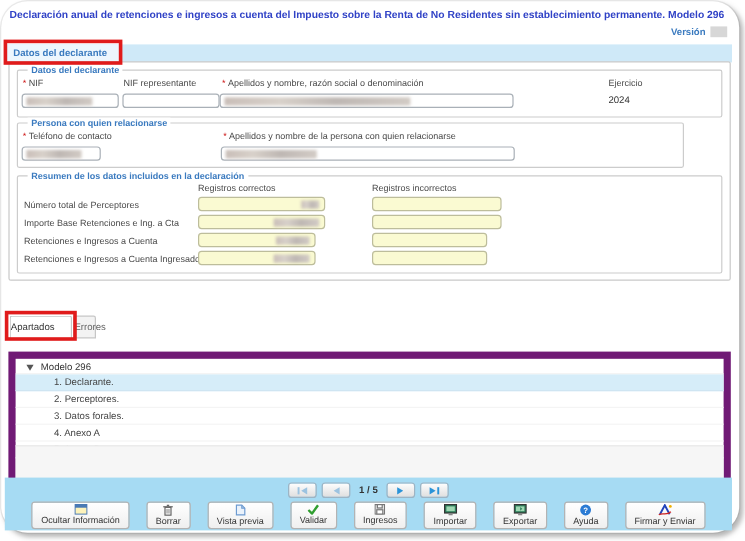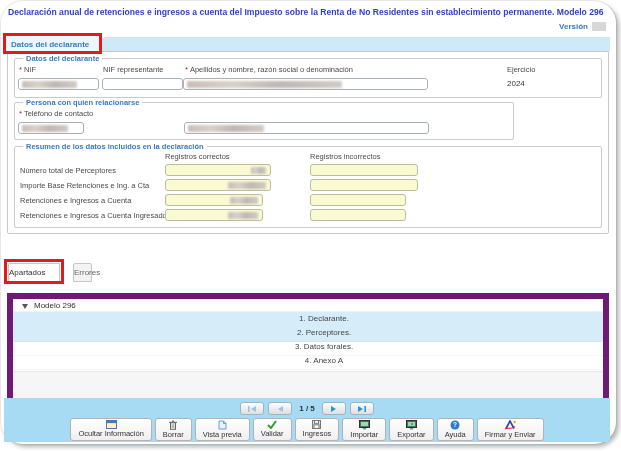--- a/index.html
+++ b/index.html
@@ -19,58 +19,58 @@
              color:#3a7abf; font-size:8px; font-weight:bold; line-height:15px; padding-left:5px; }
 
   .annotation { position:absolute; border:3px solid #e01b1b; background:transparent; z-index:20; }
   .a1 { left:2px; top:32px; width:99px; height:21px; }
   .a2 { left:3px; top:258px; width:60px; height:25px; }
 
   .main-panel { position:absolute; left:6px; top:50px; width:602px; height:183px; background:#fff;
                 border:1px solid #c9c9c9; border-radius:2px; }
   .fs { position:absolute; border:1px solid #ccc; border-radius:2px; background:#fff; }
   .fs1 { left:6px; top:6px;  width:588px; height:40px; }
-  .fs2 { left:6px; top:50px; width:500px; height:38px; }
+  .fs2 { left:6px; top:50px; width:556px; height:38px; }
   .fs3 { left:6px; top:94px; width:588px; height:82px; }
   .legend { position:absolute; top:-5px; left:8px; background:#fff; padding:0 3px;
             font-size:7.5px; font-weight:bold; color:#3a7abf; white-space:nowrap; }
   .lbl { position:absolute; font-size:7.5px; color:#4a4a4a; white-space:nowrap; }
   .req { color:#cc1111; margin-right:2px; }
   .inp { position:absolute; height:12px; background:#fff; border:1px solid #a9b0b7; border-radius:3px; }
   .inp.yellow { background:#fafad2; border-color:#bdbd9b; }
   .redact { position:absolute; top:2px; height:7px; border-radius:1px; filter:blur(1.2px);
             background:linear-gradient(90deg,#c9beb8 0%,#d8d1ca 30%,#beb7b3 60%,#d2cbc5 100%); }
   .static-val { position:absolute; font-size:8px; color:#333; }
 
   .tab2 { position:absolute; top:262px; height:19px; font-size:8px; line-height:18px;
           border:1px solid #c6c6c6; border-bottom:none; border-radius:2px 2px 0 0; }
   .tab-apartados { left:7px; width:52px; background:#fff; color:#333; z-index:5; }
-  .tab-errores { left:72px; width:19px; background:#f3f3f3; color:#666; border-bottom:1px solid #c6c6c6; }
+  .tab-errores { left:60px; width:19px; background:#f3f3f3; color:#666; border-bottom:1px solid #c6c6c6; }
 
   .tree-panel { position:absolute; left:6px; top:292px; width:602px; height:115px; background:#fff;
                 border:6px solid #701a75; }
   .tree-root { position:absolute; left:0; top:0; width:100%; height:13px; font-size:8px; color:#333;
                line-height:13px; border-bottom:1px solid #f2f2f2; }
   .caret { position:absolute; left:9px; top:5px; width:0; height:0;
            border-left:3.5px solid transparent; border-right:3.5px solid transparent; border-top:5px solid #555; }
   .tree-root-text { position:absolute; left:21px; }
-  .tree-item { position:absolute; left:0; width:100%; height:30px; font-size:8px; color:#444;
-               line-height:14px; padding-left:32px; border-bottom:1px solid #f4f4f4;text-align:center; }
+  .tree-item { position:absolute; left:0; width:100%; height:14px; font-size:8px; color:#444;
+               line-height:14px; padding-left:32px; border-bottom:1px solid #f4f4f4; }
   .tree-item.selected { background:#d6edf9; border-bottom:1px solid #cfe5f2; }
   .tree-filler { position:absolute; left:0; bottom:0; width:100%; height:31px; background:#f6f6f6;
                  border-top:1px solid #e8e8e8; }
 
   .footer { position:absolute; left:3px; top:397px; width:606px; height:44px; background:#a6dbf3; }
   .pager { position:absolute; left:0; top:4px; width:100%; display:flex; justify-content:center;
            align-items:center; gap:4px; }
   .pager-btn { width:24px; height:13px; display:flex; align-items:center; justify-content:center;
                background:linear-gradient(#fdfdfd,#dfdfdf); border:1px solid #9db4c4; border-radius:3px; }
   .page-indicator { font-size:8px; color:#333; margin:0 3px;font-weight:bold; }
   .toolbar { position:absolute; left:0; top:20px; width:100%; display:flex; justify-content:center;
-             align-items:center; gap:3px; }
+             align-items:center; gap:14px; }
   .tb-btn { display:inline-flex; flex-direction:column; align-items:center; justify-content:center;
             height:23px; padding:1px 7px 2px; background:linear-gradient(#ffffff,#efefef);
             border:1px solid #b3b3b3; border-radius:3px; font-size:7.5px; color:#333; white-space:nowrap; }
   .tb-btn .ticon { height:10px; display:flex; align-items:center; }
 </style>
 </head>
 <body>
 
 <div class="page">
 
@@ -102,20 +102,21 @@
       <span class="lbl" style="left:492px;top:6px">Ejercicio</span>
       <span class="static-val" style="left:492px;top:20px">2024</span>
     </div>
 
     <div class="fs fs2">
       <span class="legend">Persona con quien relacionarse</span>
       <span class="lbl" style="left:4px;top:6px"><span class="req">*</span><span>Teléfono de contacto</span></span>
       <div class="inp" style="left:3px;top:19px;width:66px">
         <span class="redact" style="left:3px;width:46px"></span>
       </div>
+      <span class="lbl" style="left:171px;top:6px"><span class="req">*</span><span>Apellidos y nombre de la persona con quien relacionarse</span></span>
       <div class="inp" style="left:169px;top:19px;width:245px">
         <span class="redact" style="left:3px;width:76px"></span>
       </div>
     </div>
 
     <div class="fs fs3">
       <span class="legend">Resumen de los datos incluidos en la declaración</span>
       <span class="lbl" style="left:150px;top:5px">Registros correctos</span>
       <span class="lbl" style="left:295px;top:5px">Registros incorrectos</span>
 

